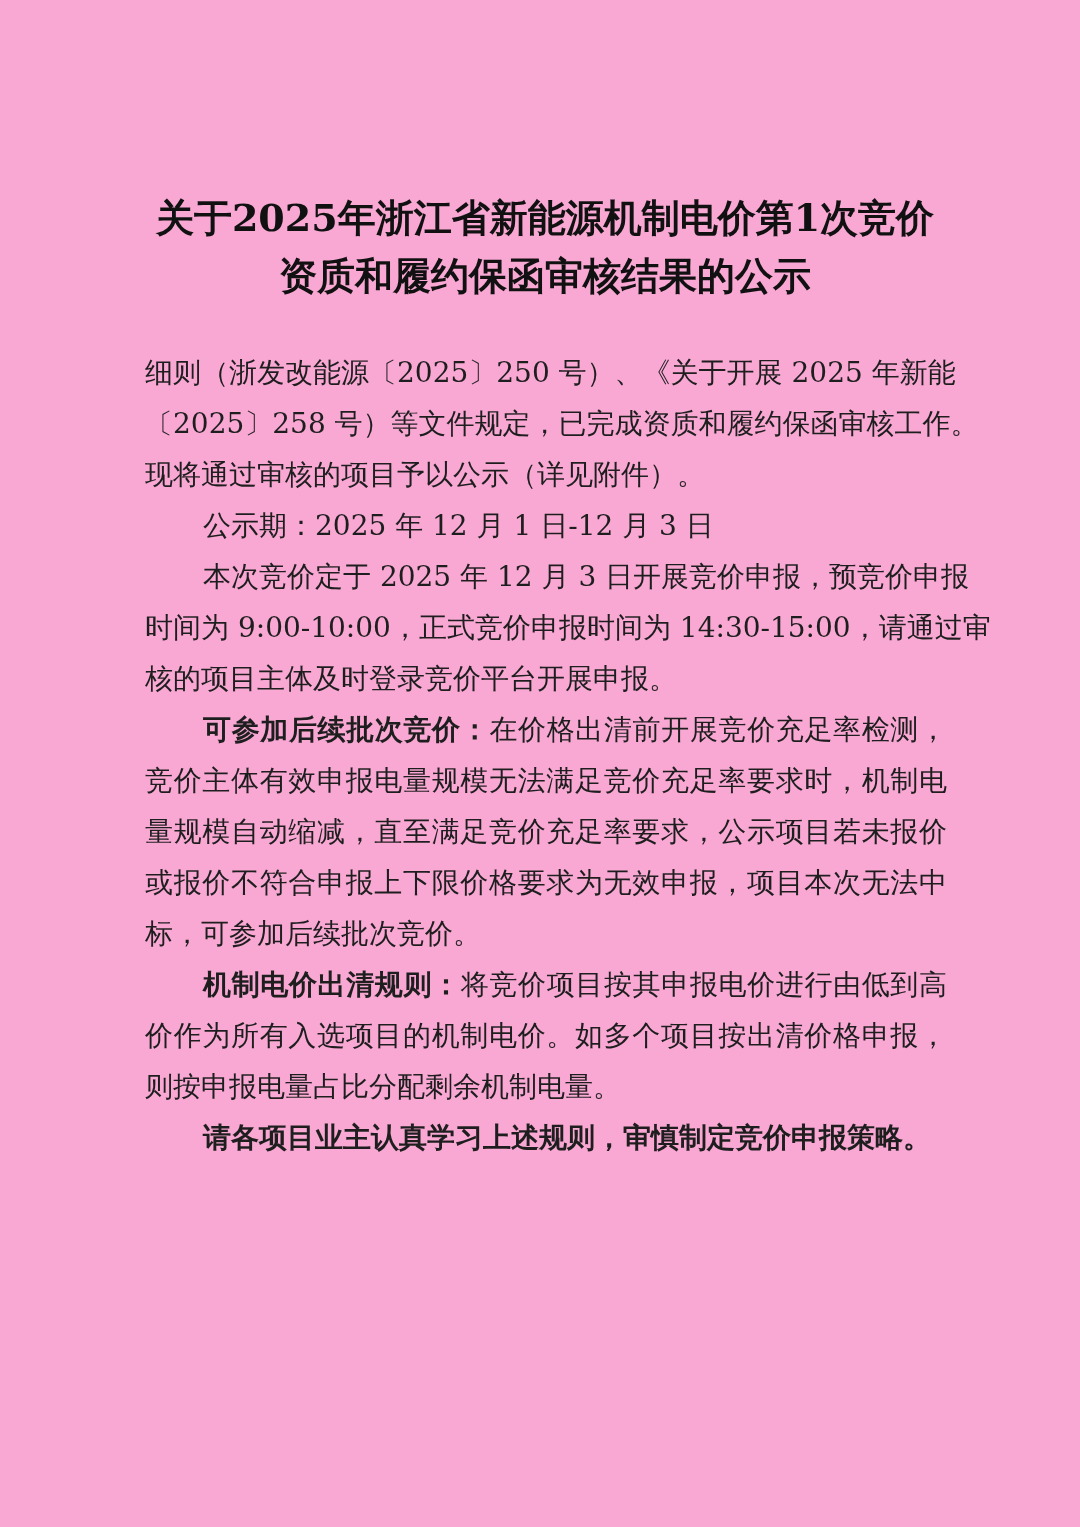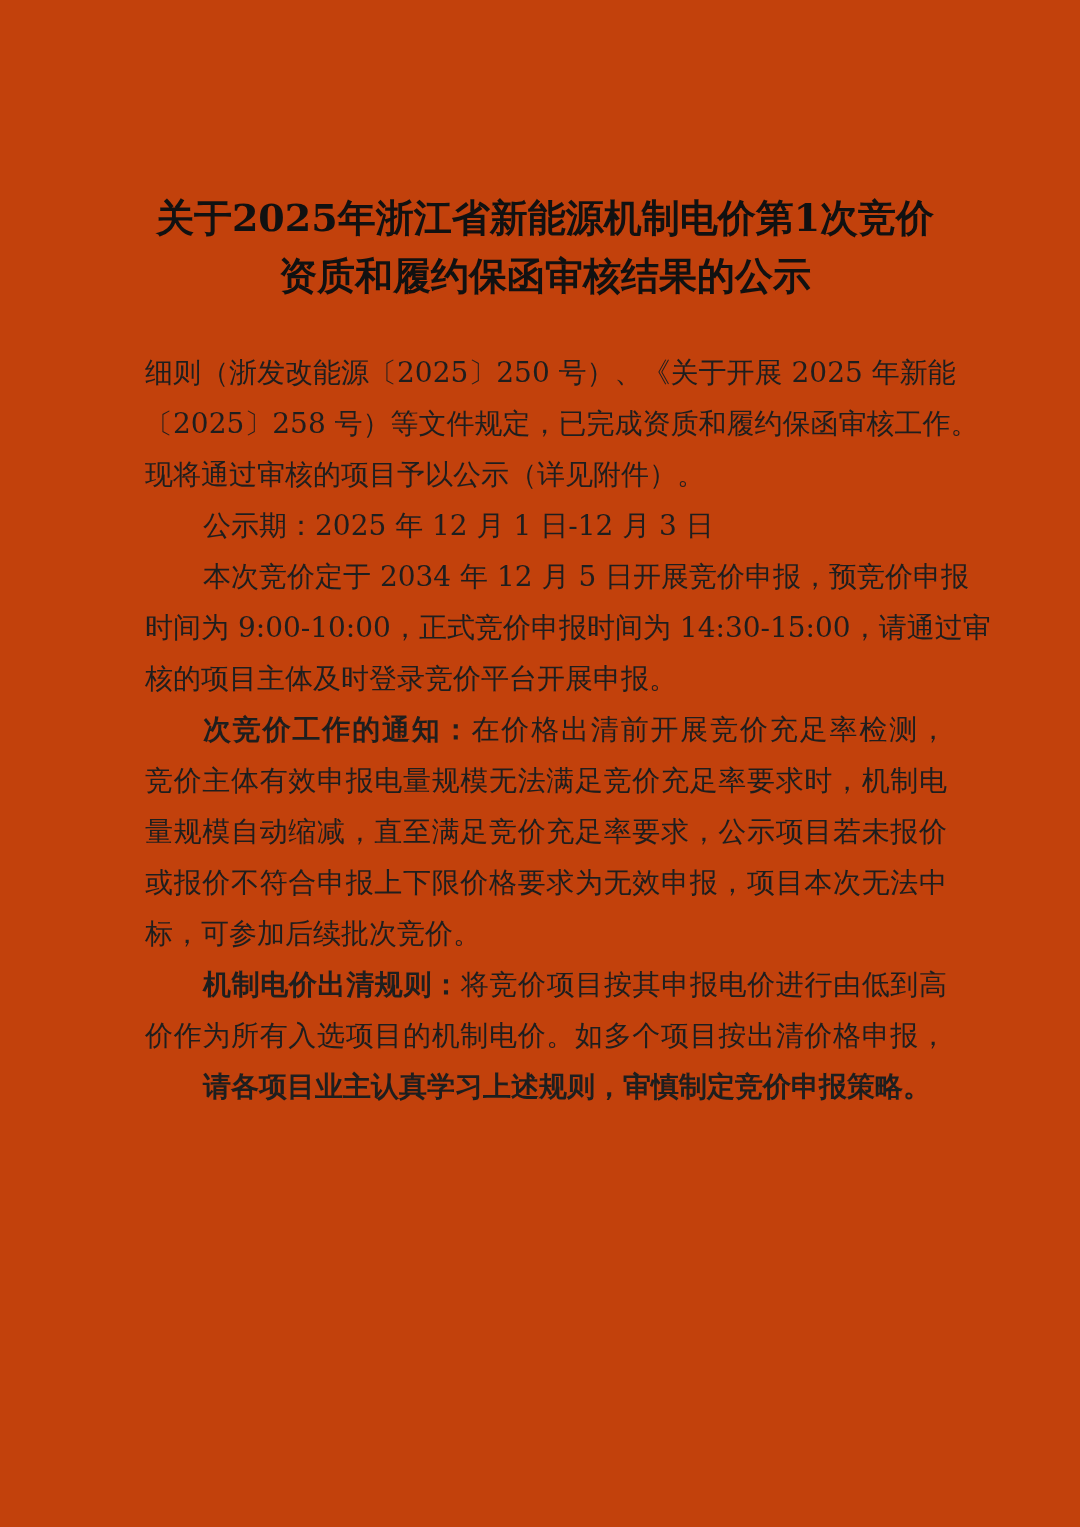--- a/index.html
+++ b/index.html
@@ -12,21 +12,21 @@
       height: 1527px;
       position: relative;
       overflow: hidden;
       color: #1a1a1a;
       font-family: "DejaVu Serif", "Liberation Serif", serif;
     }
     .page {
       position: absolute;
       left: 0; top: 0;
       width: 1080px; height: 1527px;
-      background: #c2410c;
+      background: #f9a8d4;
     }
     .title {
       position: absolute;
       left: 140px;
       width: 810px;
       text-align: center;
       font-weight: bold;
       font-size: 38px;
       line-height: 56px;
       letter-spacing: 0px;
@@ -83,36 +83,37 @@
       <span class="ln">细则（浙发改能源〔2025〕250 号）、《关于开展 2025 年新能</span>
       <span class="ln">〔2025〕258 号）等文件规定，已完成资质和履约保函审核工作。</span>
       <span class="ln last">现将通过审核的项目予以公示（详见附件）。</span>
     </div>
 
     <div>
       <span class="ln indent last">公示期：2025 年 12 月 1 日-12 月 3 日</span>
     </div>
 
     <div>
-      <span class="ln indent">本次竞价定于 2034 年 12 月 5 日开展竞价申报，预竞价申报</span>
+      <span class="ln indent">本次竞价定于 2025 年 12 月 3 日开展竞价申报，预竞价申报</span>
       <span class="ln">时间为 9:00-10:00，正式竞价申报时间为 14:30-15:00，请通过审</span>
       <span class="ln last">核的项目主体及时登录竞价平台开展申报。</span>
     </div>
 
     <div>
-      <span class="ln indent"><span class="b">次竞价工作的通知：</span><span>在价格出清前开展竞价充足率检测，</span></span>
+      <span class="ln indent"><span class="b">可参加后续批次竞价：</span><span>在价格出清前开展竞价充足率检测，</span></span>
       <span class="ln">竞价主体有效申报电量规模无法满足竞价充足率要求时，机制电</span>
       <span class="ln">量规模自动缩减，直至满足竞价充足率要求，公示项目若未报价</span>
       <span class="ln">或报价不符合申报上下限价格要求为无效申报，项目本次无法中</span>
       <span class="ln last">标，可参加后续批次竞价。</span>
     </div>
 
     <div>
       <span class="ln indent"><span class="b">机制电价出清规则：</span><span>将竞价项目按其申报电价进行由低到高</span></span>
       <span class="ln">价作为所有入选项目的机制电价。如多个项目按出清价格申报，</span>
+      <span class="ln last">则按申报电量占比分配剩余机制电量。</span>
     </div>
 
     <div>
       <span class="ln indent last closing">请各项目业主认真学习上述规则，审慎制定竞价申报策略。</span>
     </div>
 
   </div>
 </div>
 
 </body></html>

